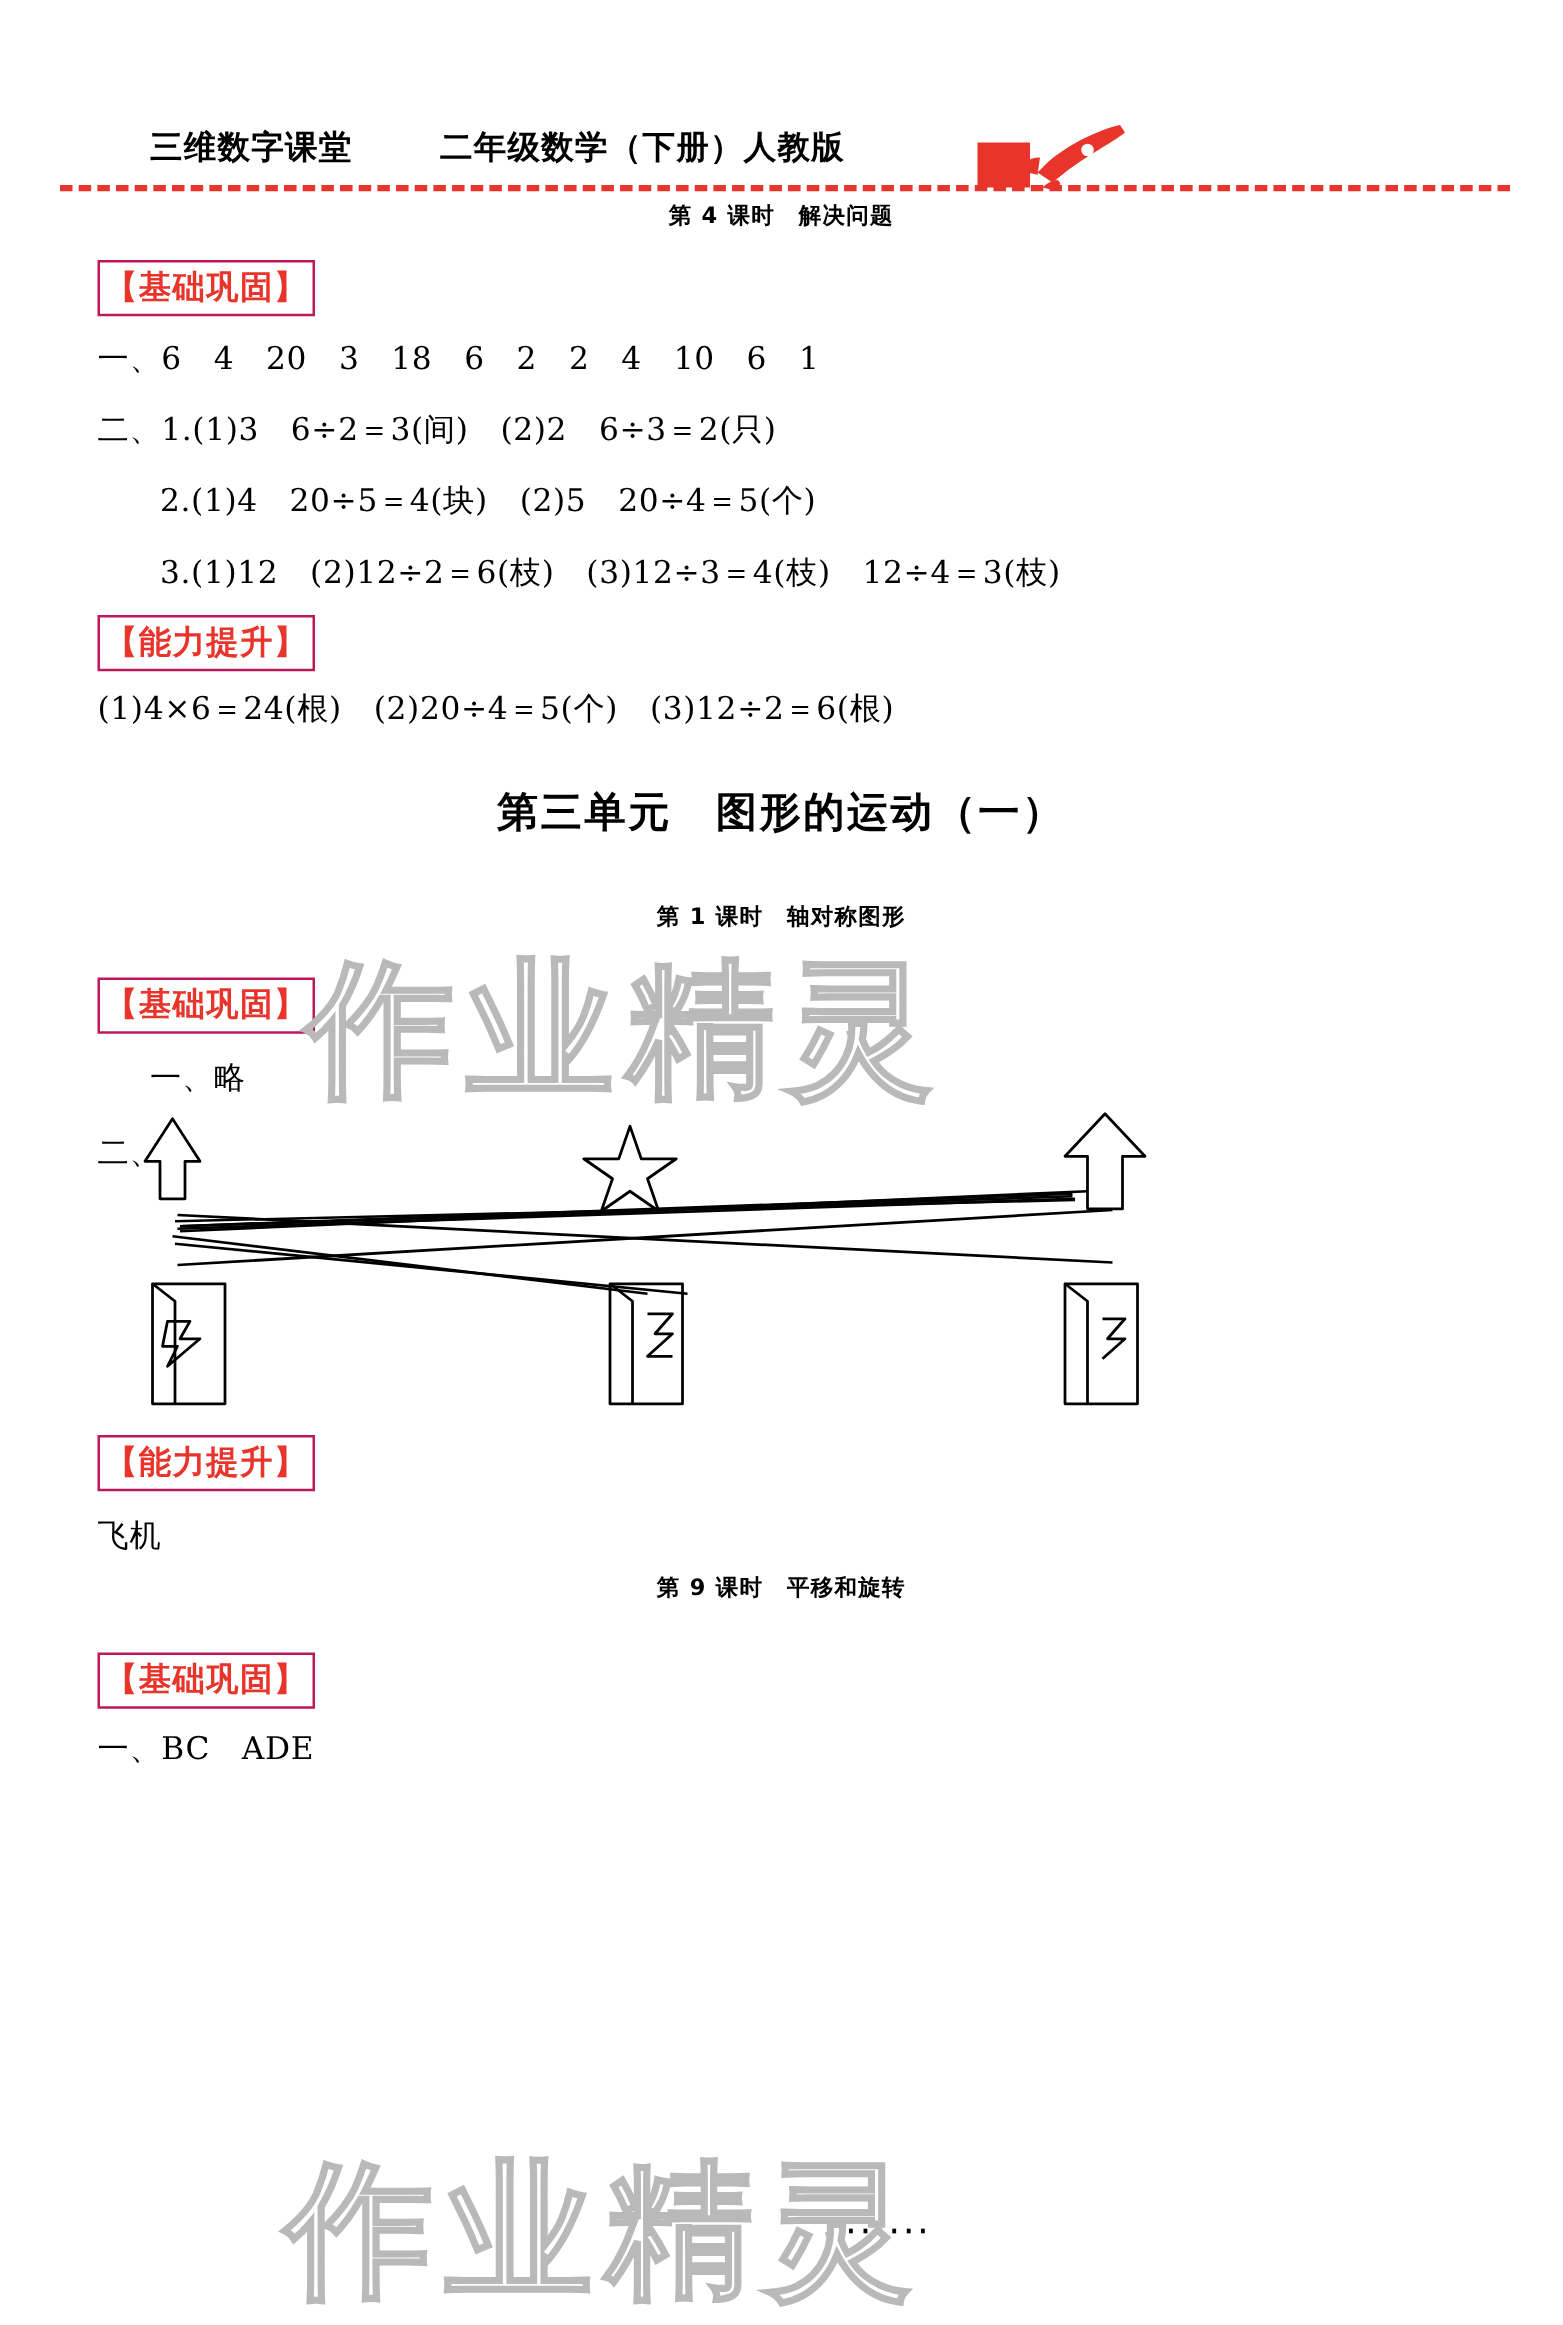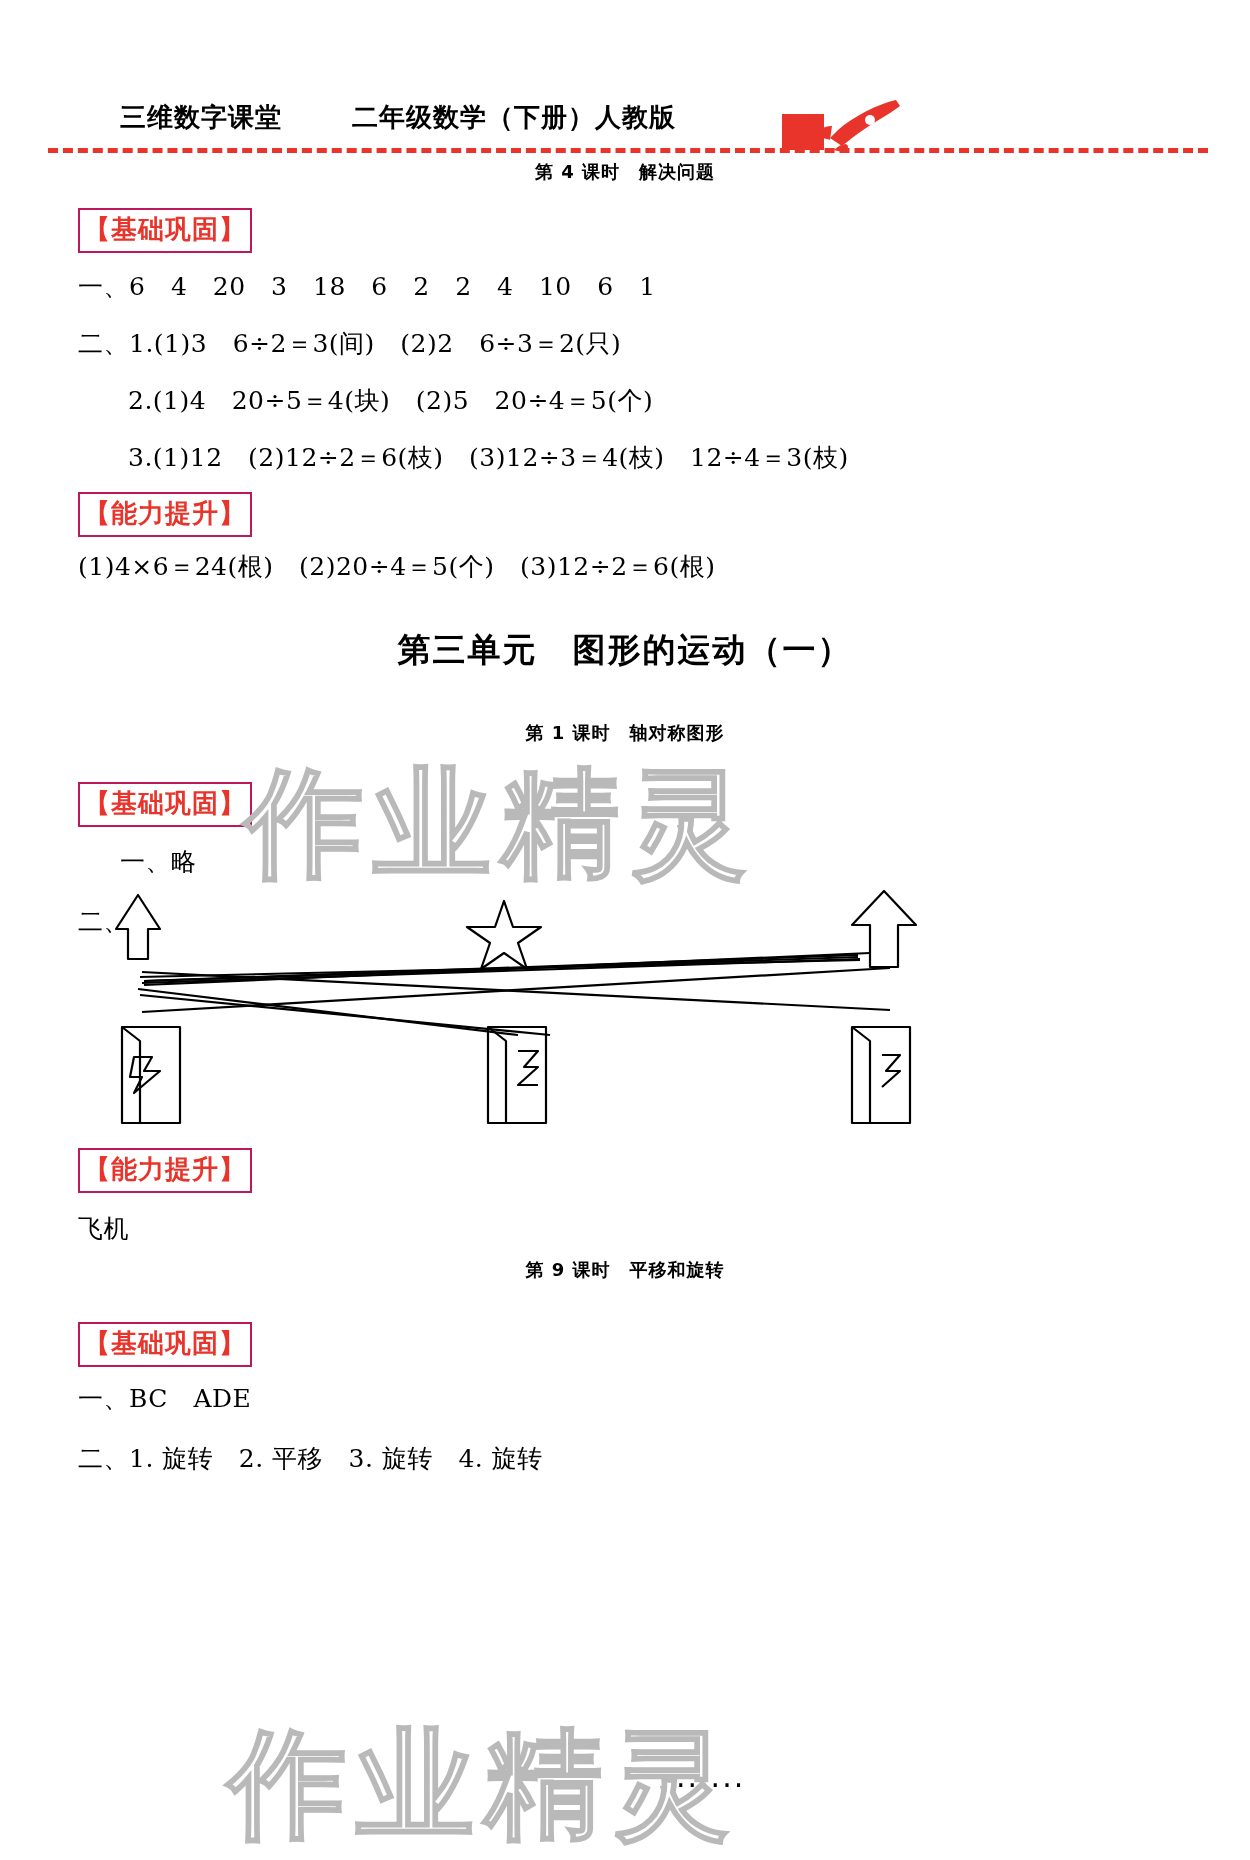--- a/index.html
+++ b/index.html
@@ -258,20 +258,19 @@
     </svg>
   </div>
 
   <div class="boxed" style="left:78px; top:1148px;">【能力提升】</div>
   <div class="t body-line" style="left:78px; top:1212px;">飞机</div>
 
   <div class="t ctr-title" style="left:0; top:1258px; width:1250px; text-align:center;">第 9 课时　平移和旋转</div>
 
   <div class="boxed" style="left:78px; top:1322px;">【基础巩固】</div>
   <div class="t body-line" style="left:78px; top:1382px;">一、BC　ADE</div>
-  <div class="t body-line" style="left:78px; top:1442px;">二、1. 旋转　2. 平移　3. 旋转　4. 旋转</div>
 
   <div class="dots">······</div>
 
   <div class="wm wm1">作业精灵</div>
   <div class="wm wm2">作业精灵</div>
 
 </div>
 
 </body></html>

